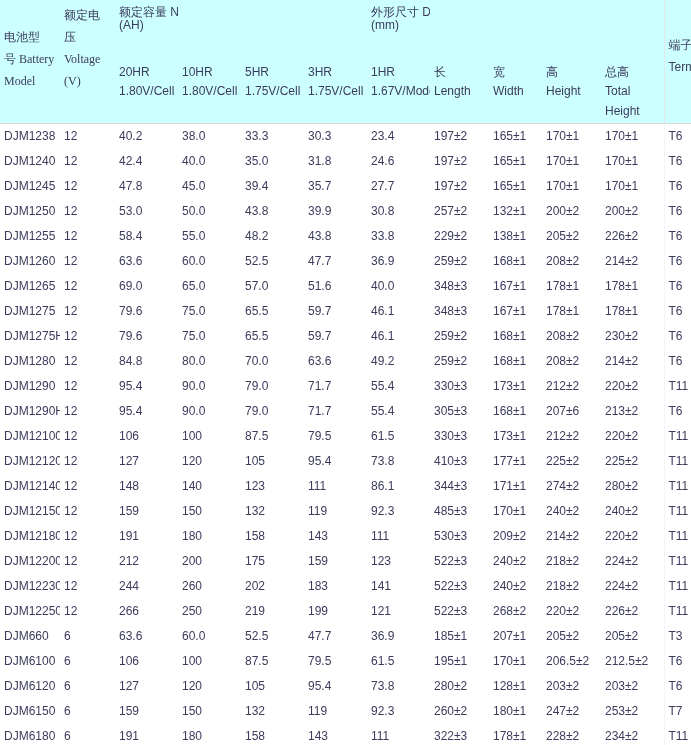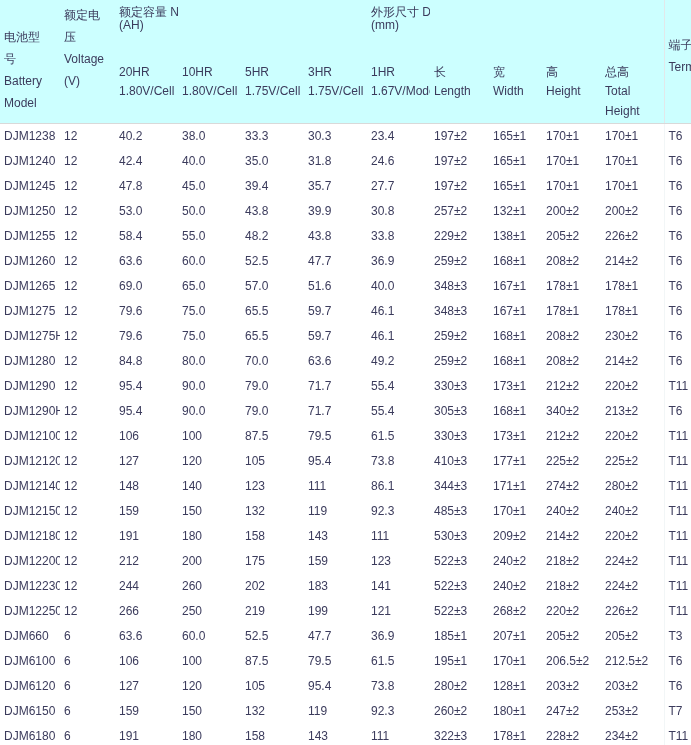--- a/index.html
+++ b/index.html
@@ -35,21 +35,21 @@
     color: #3b3b5c;
     line-height: 22px;
     border-bottom: 1px solid #d9d9d9;
     box-sizing: border-box;
     white-space: normal;
     word-break: break-word;
   }
   th.th-terminal {
     border-left: 1px solid #e2e8ea;
   }
-  .hdr-line { display: block; }
+  .hdr-line { display: block; font-family: Liberation Serif, serif; }
   .hdr-spacer { display: block; height: 22px; }
   
   .grouped-head {
     position: relative;
   }
   .group-caption {
     position: absolute;
     top: 1px;
     left: 4px;
     white-space: nowrap;
@@ -364,21 +364,21 @@
       <tr class="data-row">
         <td>DJM1290H</td>
         <td>12</td>
         <td>95.4</td>
         <td>90.0</td>
         <td>79.0</td>
         <td>71.7</td>
         <td>55.4</td>
         <td>305±3</td>
         <td>168±1</td>
-        <td>340±2</td>
+        <td>207±6</td>
         <td>213±2</td>
         <td class="cell-terminal">T6</td>
       </tr>
       <tr class="data-row">
         <td>DJM12100</td>
         <td>12</td>
         <td>106</td>
         <td>100</td>
         <td>87.5</td>
         <td>79.5</td>

